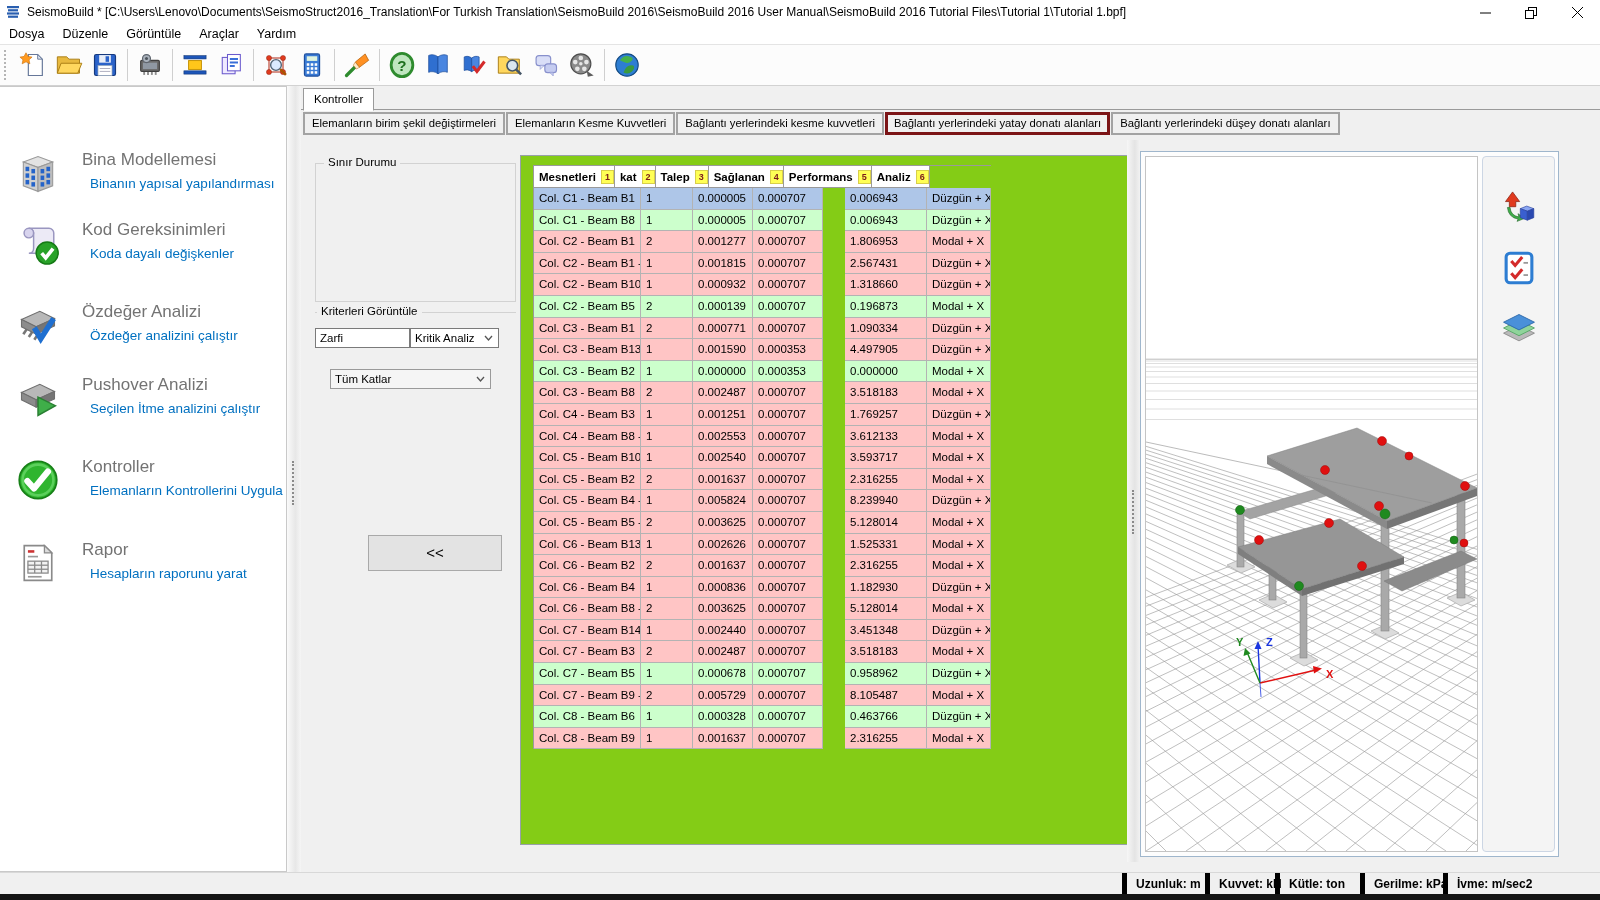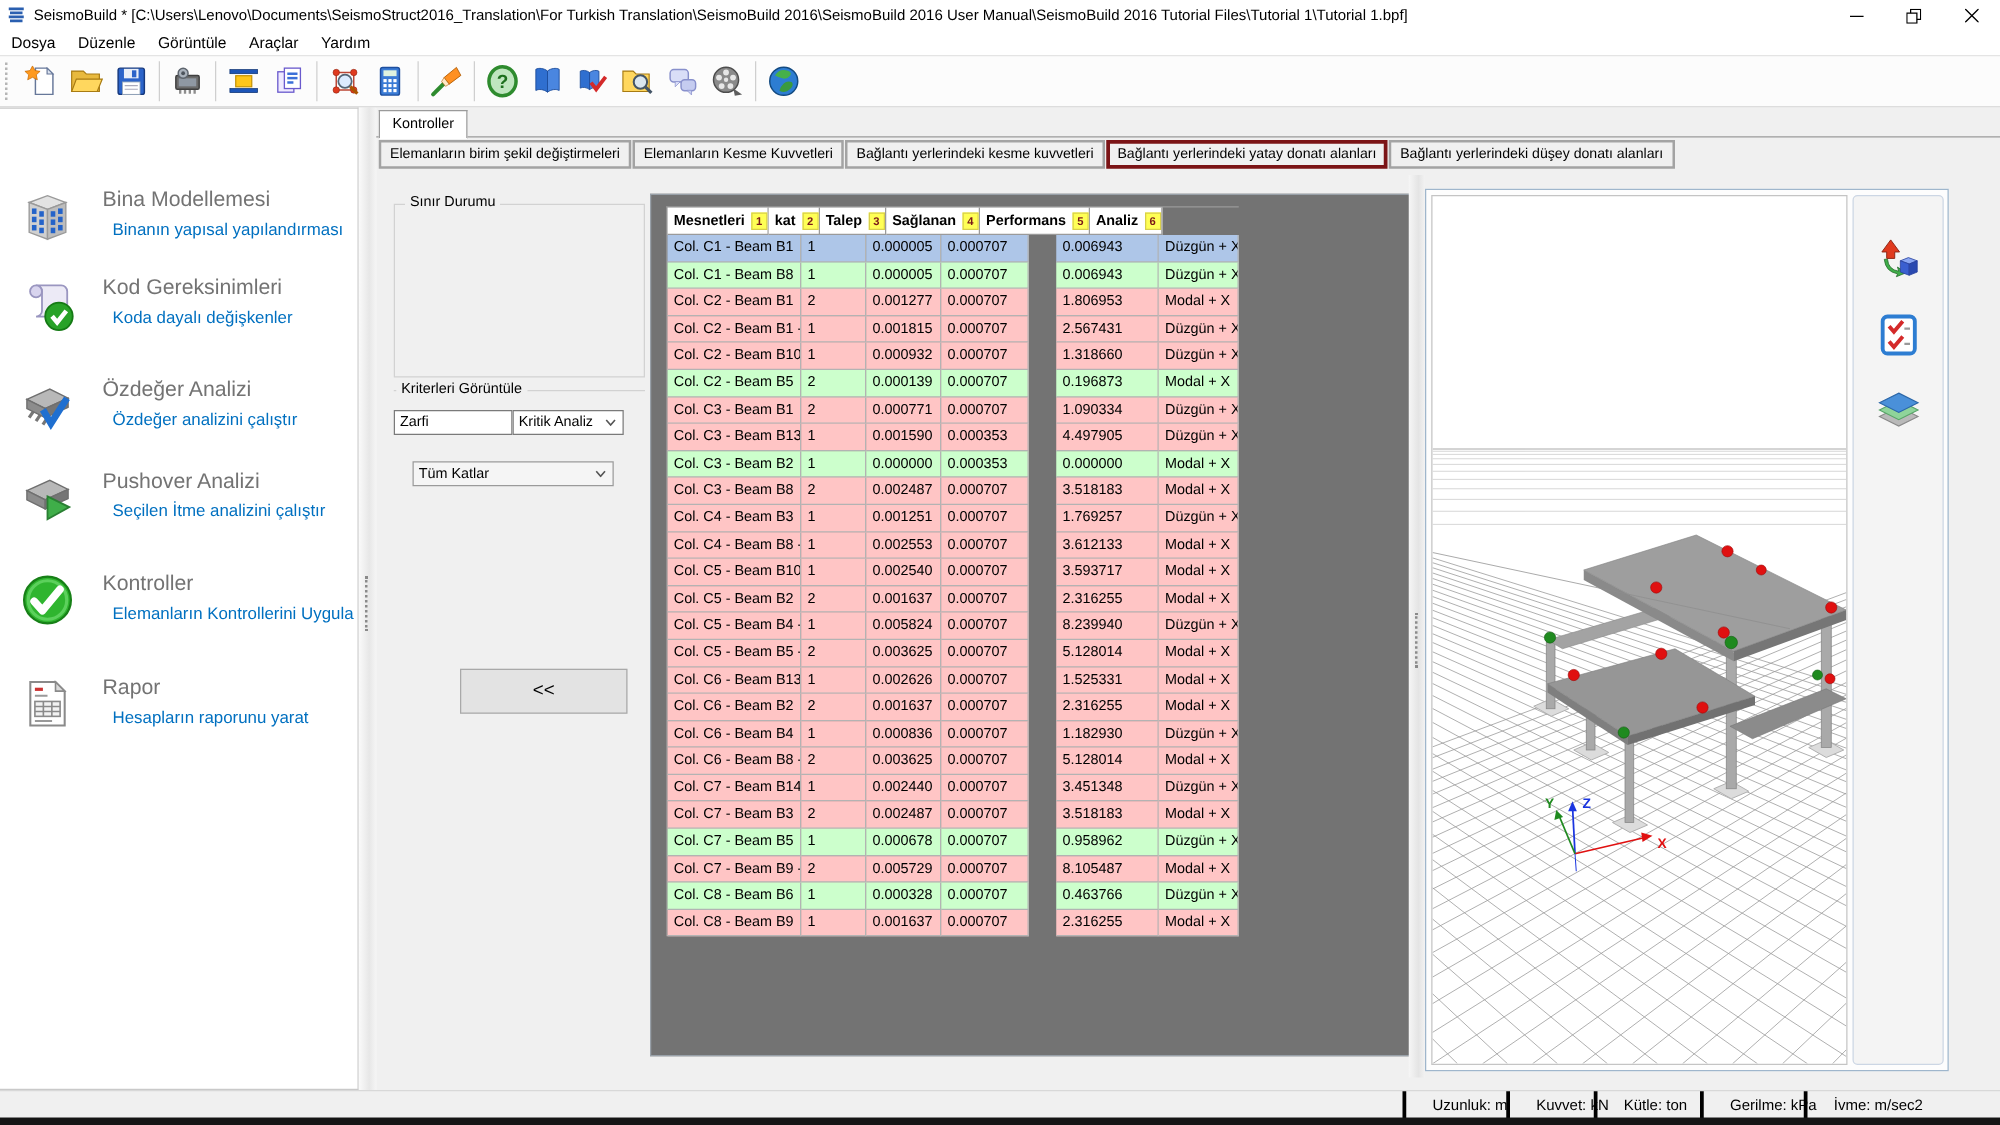--- a/index.html
+++ b/index.html
@@ -62,21 +62,21 @@
   .radio.on .rb::after{content:"";position:absolute;left:2.5px;top:2.5px;width:6px;height:6px;
       border-radius:50%;background:#1a1a1a;}
   .field{background:#fff;border:1px solid #7a7a7a;box-sizing:border-box;font-size:11.5px;
          line-height:18px;padding:0 4px;white-space:nowrap;overflow:hidden;}
   .combo{display:flex;justify-content:space-between;align-items:center;}
   .chev{width:9px;height:6px;margin-right:1px;flex:none;}
   #btn-collapse{left:67px;top:449px;width:134px;height:36px;background:#e3e3e3;
       border:1px solid #a9a9a9;font-size:15px;text-align:center;line-height:34px;box-sizing:border-box;}
 
   
-  #tablebox{left:219px;top:69px;width:612px;height:690px;background:#737373;
+  #tablebox{left:219px;top:69px;width:612px;height:690px;background:#84cc16;
             border:1px solid #98a0a8;box-sizing:border-box;}
   #grid{left:12px;top:9px;border-left:1px solid #9a9a9a;border-top:1px solid #9a9a9a;}
   .trow{display:flex;}
   .tcell{box-sizing:border-box;border-right:1px solid #b3b3b3;border-bottom:1px solid #b3b3b3;
          font-size:11.5px;padding:0 0 0 5px;height:21.6px;line-height:21.6px;
          white-space:nowrap;overflow:hidden;}
   .hcell{background:#fff;font-weight:bold;height:22px;line-height:22px;
          border-right:1px solid #9a9a9a;border-bottom:1px solid #9a9a9a;display:flex;align-items:center;}
   .c0{width:107px;}.c1{width:52px;}.c2{width:60px;}.c3{width:70px;}.c4{width:82px;margin-left:22px;}.c5{width:64px;}
   .badge{display:inline-block;min-width:9px;height:12px;line-height:12px;background:#ffff55;
@@ -96,22 +96,22 @@
       border:1px solid #9fb6cc;box-sizing:border-box;}
   #viewport{left:4px;top:4px;width:333px;height:696px;background:#fff;
       border:1px solid #c4c4c4;overflow:hidden;box-sizing:border-box;}
   #iconstrip{left:341px;top:4px;width:73px;height:696px;background:#f4f4f4;
       border:1px solid #ccd6e4;border-radius:4px;box-sizing:border-box;}
   .stripicon{position:absolute;left:18px;width:36px;height:36px;}
 
   
   #statusbar{left:0;top:872px;width:1600px;height:22px;background:#f0f0f0;
       border-top:1px solid #d8d8d8;box-sizing:border-box;}
-  .statseg{position:absolute;top:0;height:22px;line-height:22px;border-left:3px solid #000000;
-      font-size:12px;font-weight:normal;padding-left:21px;box-sizing:border-box;white-space:nowrap;}
+  .statseg{position:absolute;top:0;height:22px;line-height:22px;border-left:5px solid #000000;
+      font-size:12px;font-weight:bold;padding-left:9px;box-sizing:border-box;white-space:nowrap;}
   #bottomstrip{left:0;top:894px;width:1600px;height:6px;background:#151515;}
 </style>
 </head>
 <body>
 
 <div class="abs" id="titlebar">
   <svg class="abs" id="appicon" viewBox="0 0 16 16" width="16" height="16">
     <g fill="#2a5fb0">
         <rect x="2" y="2" width="12" height="2.2"></rect>
         <rect x="3" y="5.2" width="10" height="2.2"></rect>

